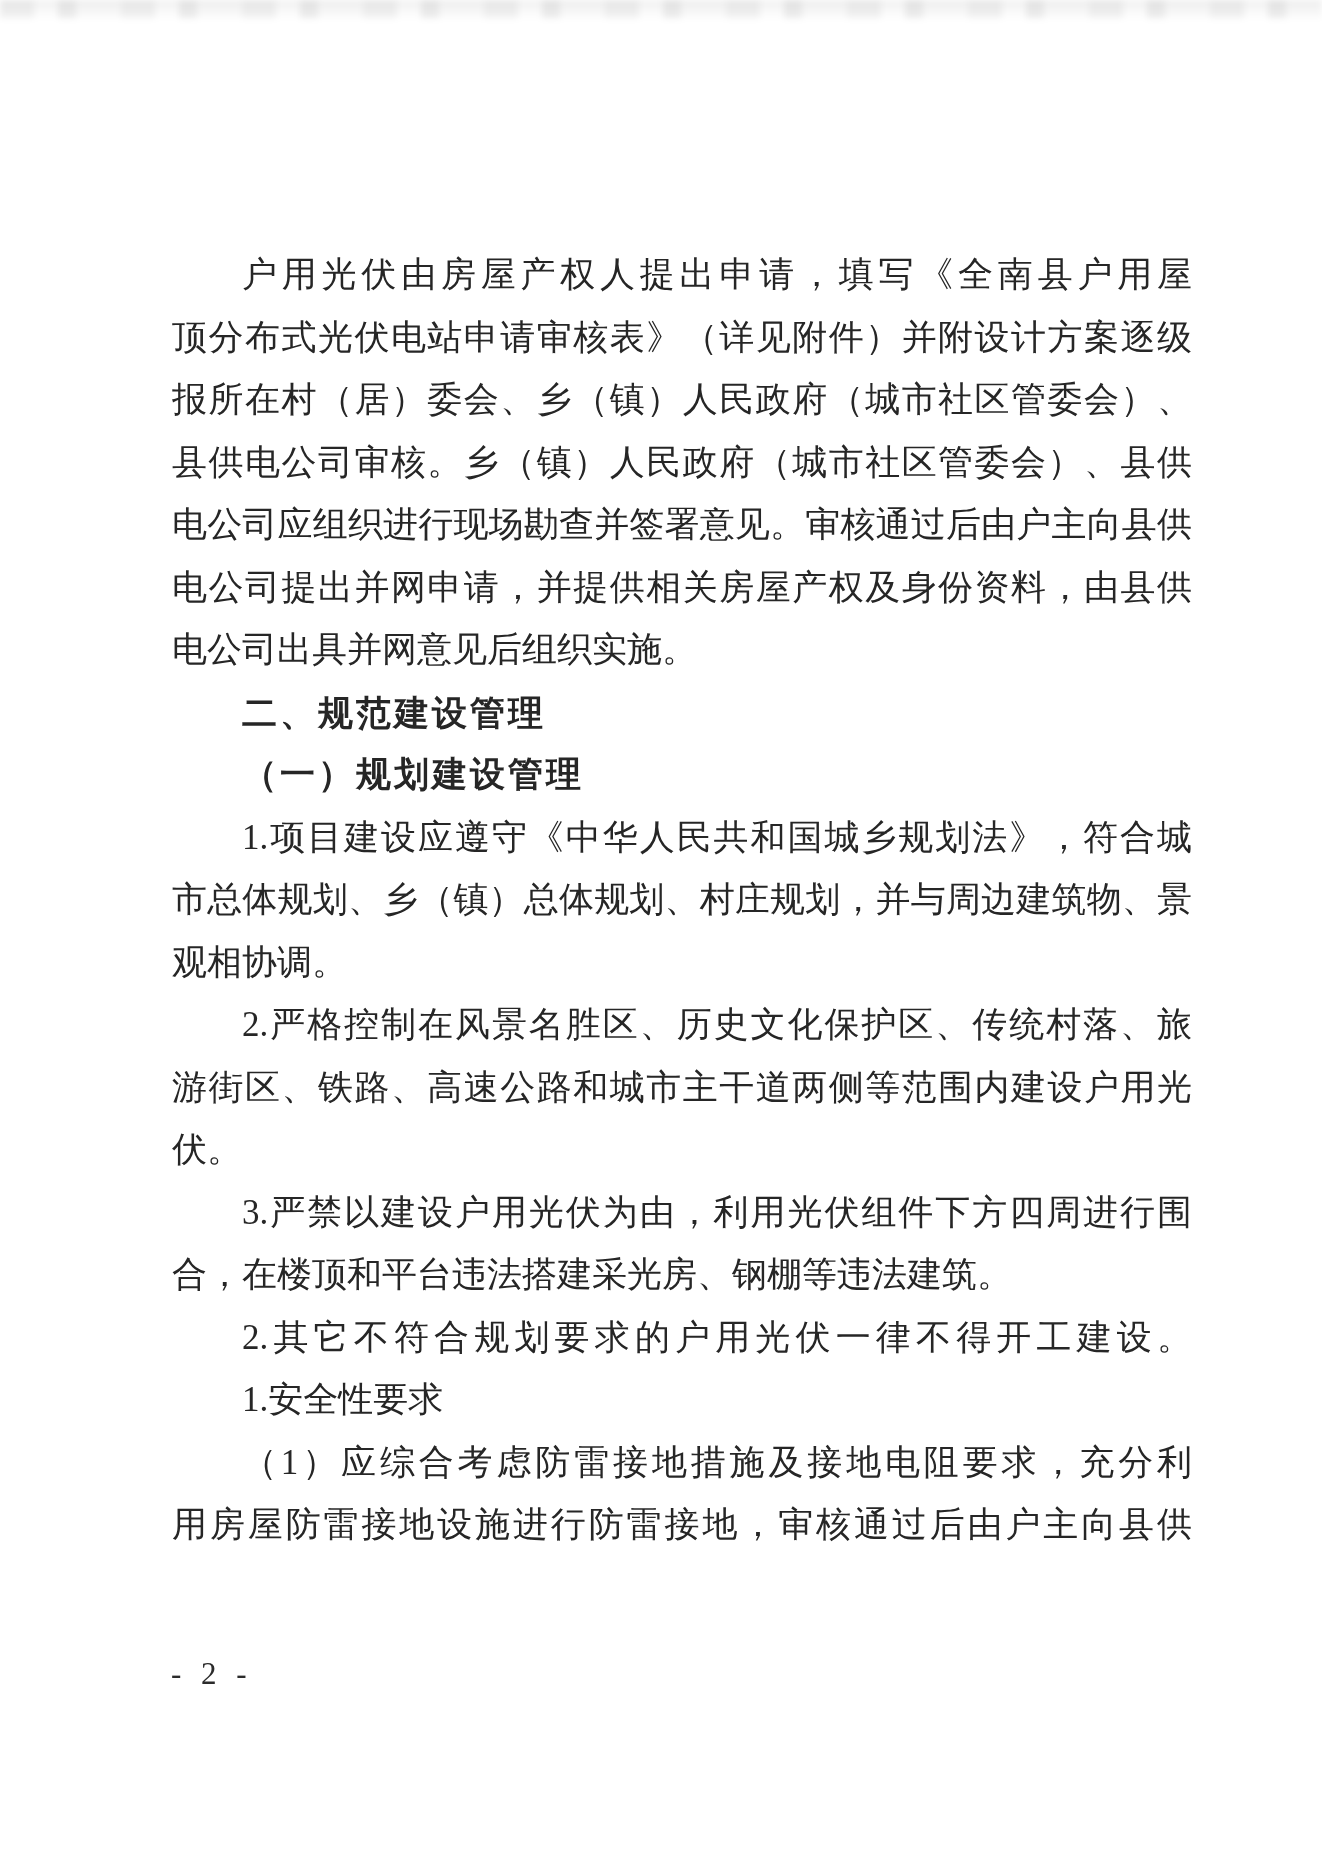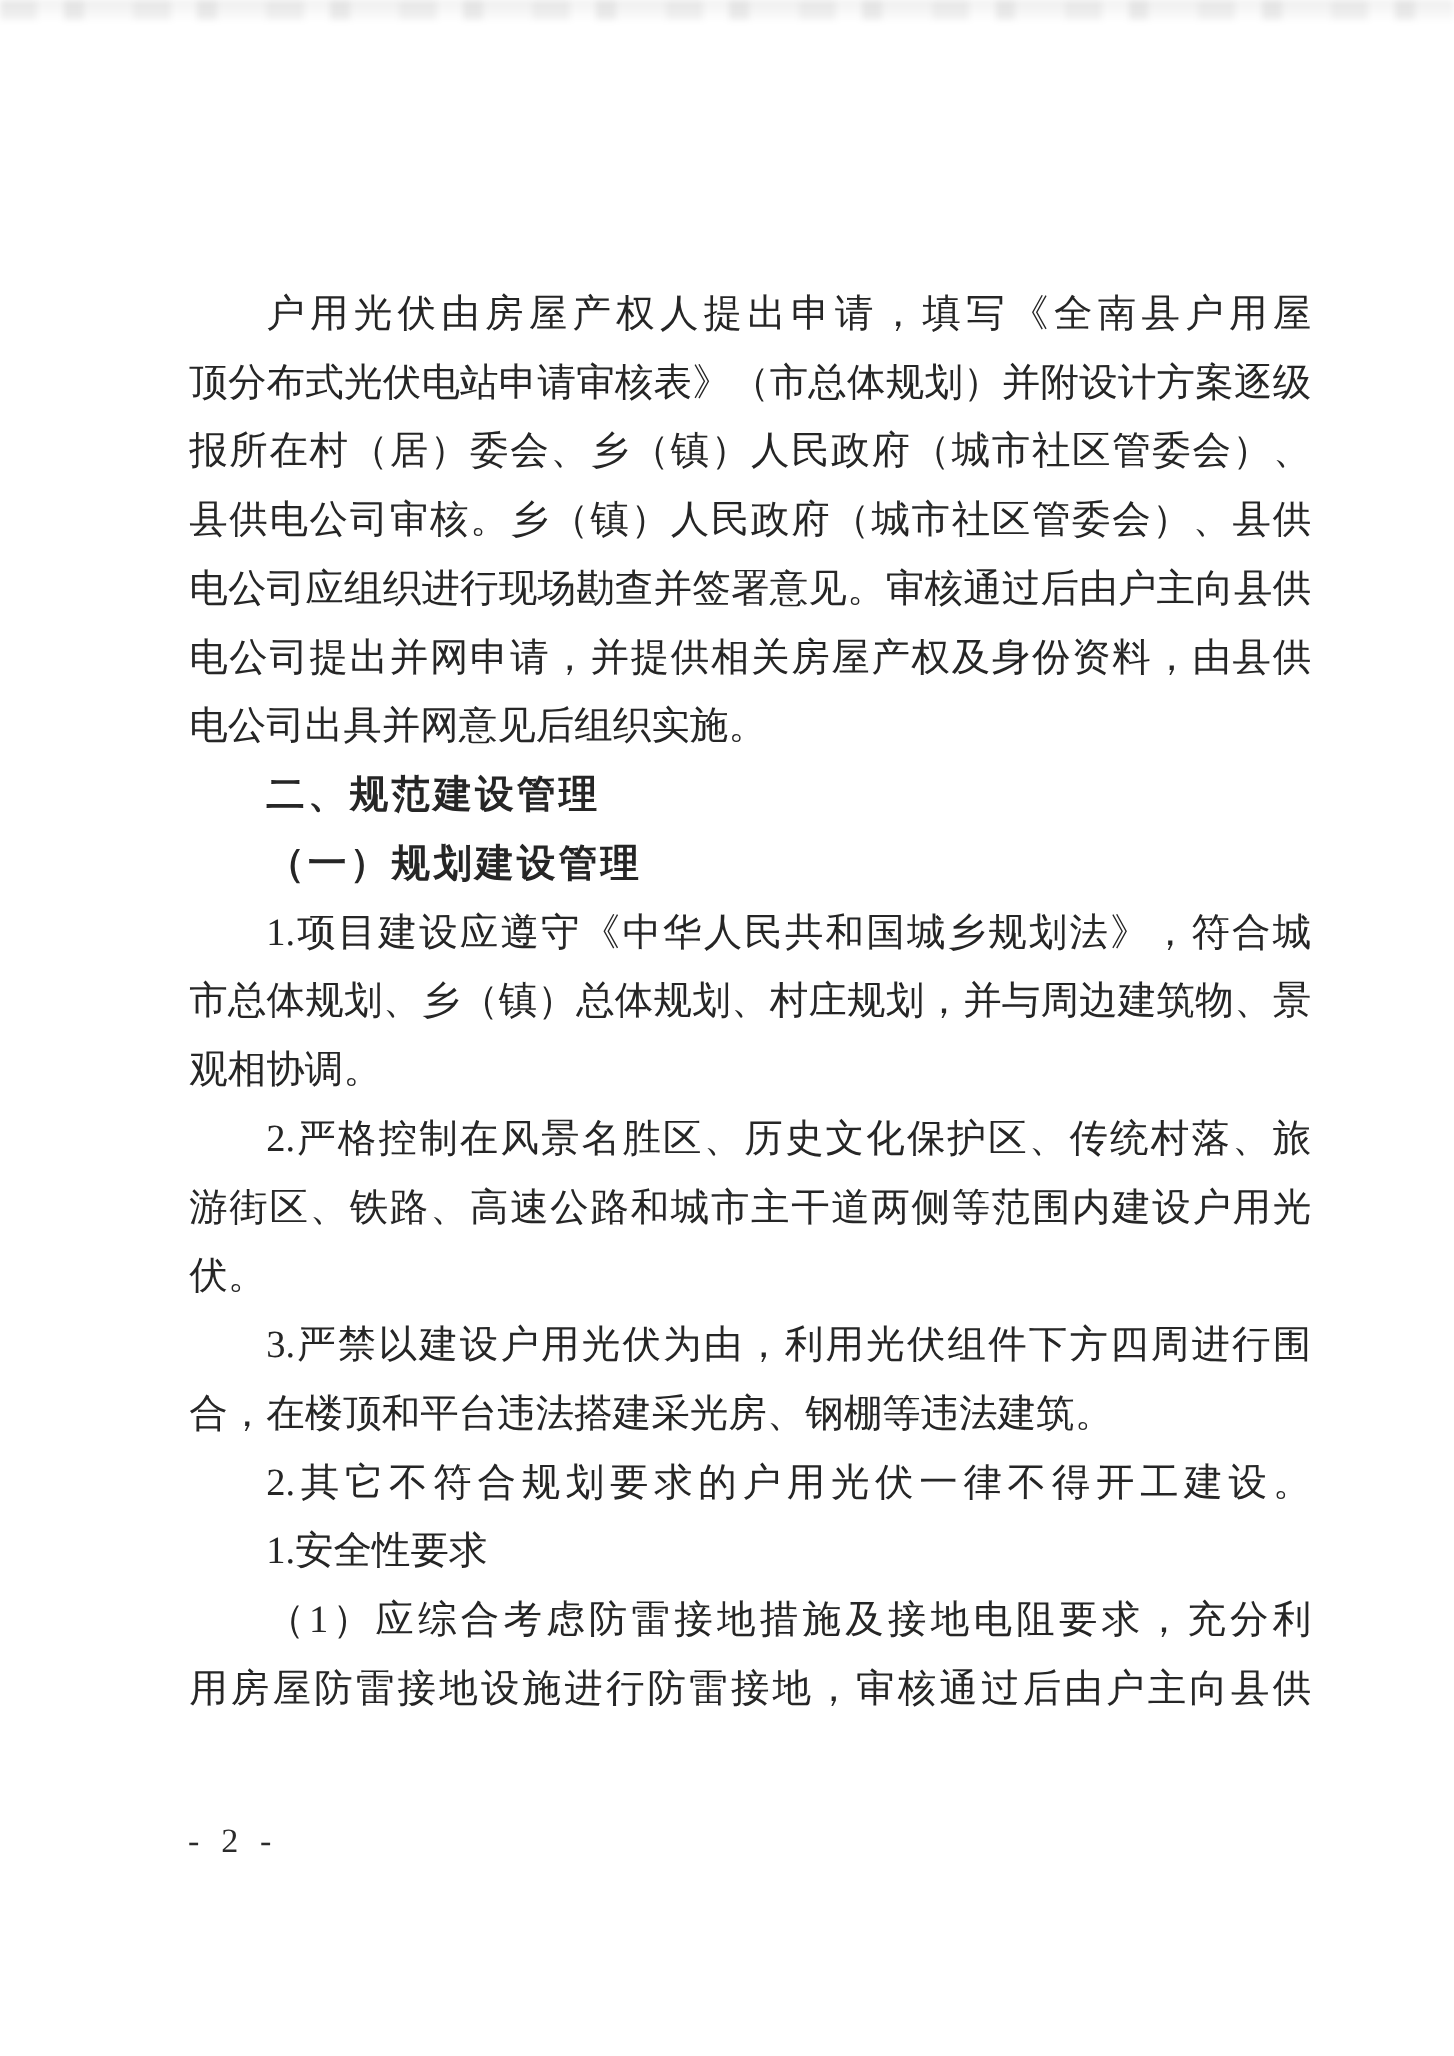--- a/index.html
+++ b/index.html
@@ -27,21 +27,21 @@
         rgba(0,0,0,0.055) 0px 34px,
         rgba(0,0,0,0.008) 34px 58px,
         rgba(0,0,0,0.075) 58px 76px,
         rgba(0,0,0,0.02) 76px 121px),
       linear-gradient(180deg, rgba(0,0,0,0.05) 0%, rgba(0,0,0,0.0) 90%);
     filter: blur(3px);
   }
   .text-block {
     position: absolute;
     left: 172px;
-    top: 254px;
+    top: 244px;
     width: 1020px;
     font-size: 35px;
     line-height: 62.5px;
     color: #262626;
   }
   .line {
     height: 62.5px;
     white-space: nowrap;
   }
   .line.justify {
@@ -71,21 +71,21 @@
     color: #2b2b2b;
   }
 </style>
 </head>
 <body>
 
 <div class="page">
   <div class="scan-noise"></div>
   <div class="text-block">
       <div class="line justify indent">户用光伏由房屋产权人提出申请，填写《全南县户用屋</div>
-      <div class="line justify">顶分布式光伏电站申请审核表》（市总体规划）并附设计方案逐级</div>
+      <div class="line justify">顶分布式光伏电站申请审核表》（详见附件）并附设计方案逐级</div>
       <div class="line justify">报所在村（居）委会、乡（镇）人民政府（城市社区管委会）、</div>
       <div class="line justify">县供电公司审核。乡（镇）人民政府（城市社区管委会）、县供</div>
       <div class="line justify">电公司应组织进行现场勘查并签署意见。审核通过后由户主向县供</div>
       <div class="line justify">电公司提出并网申请，并提供相关房屋产权及身份资料，由县供</div>
       <div class="line">电公司出具并网意见后组织实施。</div>
       <div class="line indent bold-sans">二、规范建设管理</div>
       <div class="line indent bold-serif">（一）规划建设管理</div>
       <div class="line justify indent">1.项目建设应遵守《中华人民共和国城乡规划法》，符合城</div>
       <div class="line justify">市总体规划、乡（镇）总体规划、村庄规划，并与周边建筑物、景</div>
       <div class="line">观相协调。</div>

